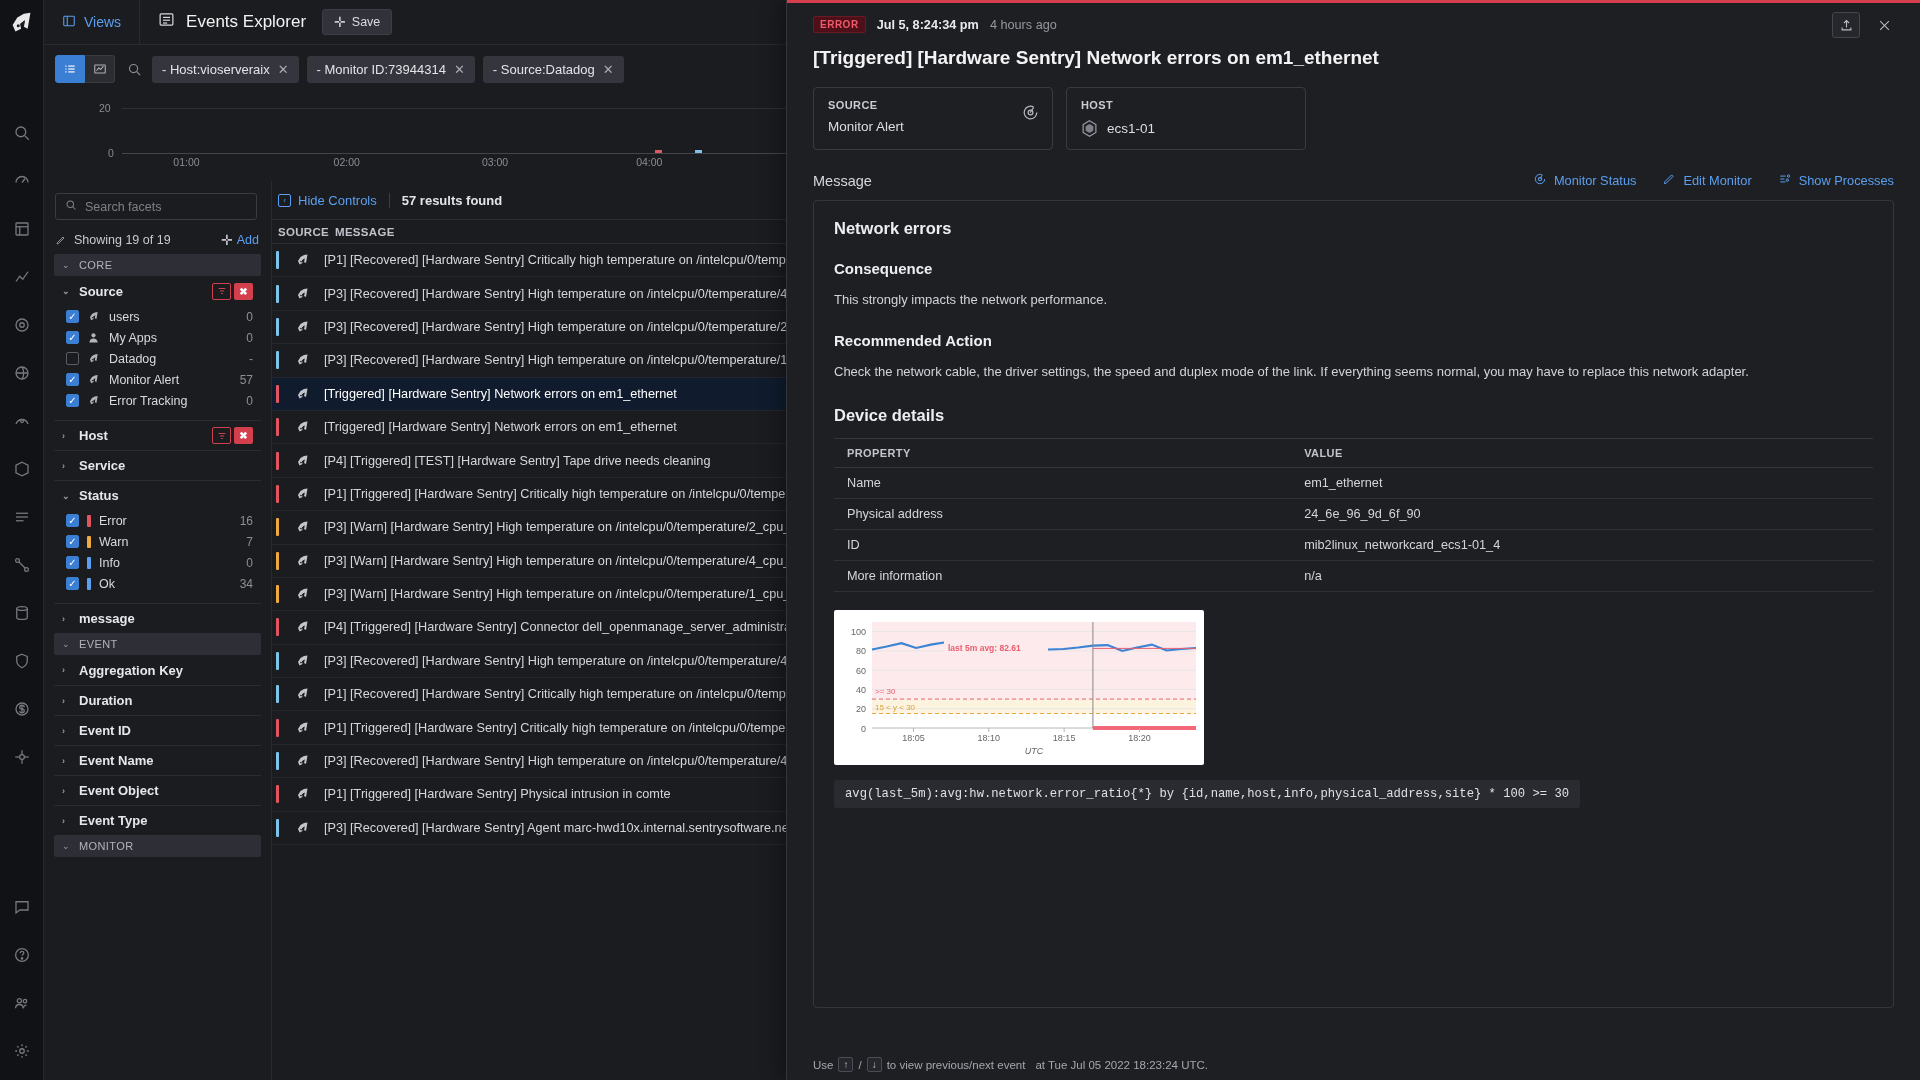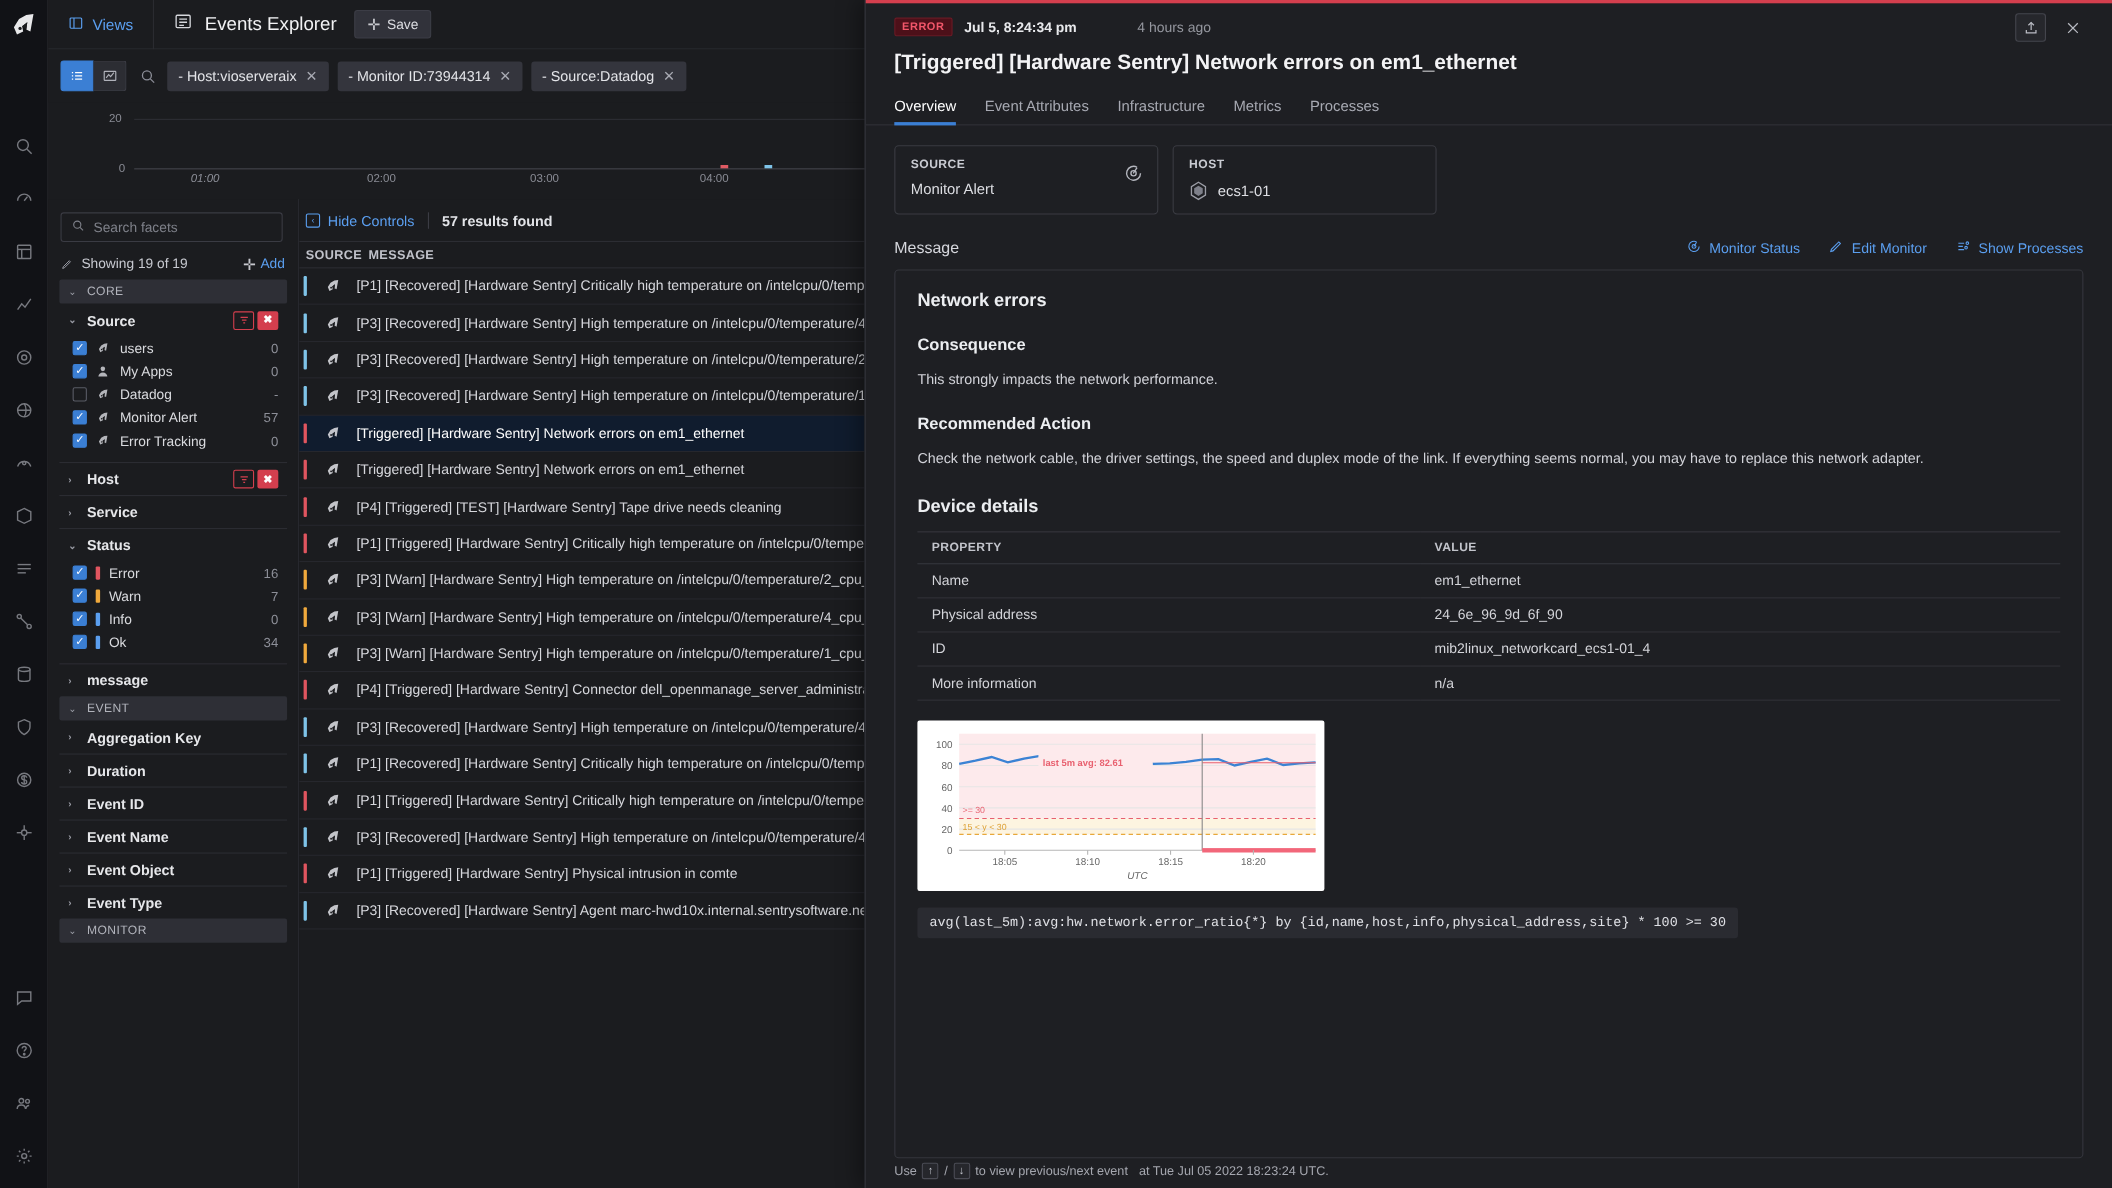--- a/index.html
+++ b/index.html
@@ -159,21 +159,21 @@
     box-shadow: -6px 0 18px rgba(0,0,0,.35);
   }
   .panel-top-accent { position: absolute; left: 0; top: 0; width: 100%; height: 3px; background: #d43f4e; }
   .pn-head { padding: 16px 26px 0 26px; position: relative; }
   .pn-meta { display: flex; align-items: center; gap: 11px; font-size: 12.7px; }
   .badge-error {
     background: #4d1019; color: #f2576a; font-size: 10px; font-weight: bold;
     padding: 2px 6px; border-radius: 2px; letter-spacing: .5px; border: 1px solid #6a1a25;
   }
   .pn-ts { font-weight: bold; color: #e8e9ec; }
-  .pn-ago { color: #95979f; margin-left: 44px; }
+  .pn-ago { color: #95979f; }
   .pn-title { font-size: 19px; font-weight: bold; color: #f3f3f5; margin-top: 14px; }
   .pn-headactions { position: absolute; right: 22px; top: 12px; display: flex; gap: 10px; }
   .pn-hbtn {
     width: 28px; height: 26px; border-radius: 3px; display:flex; align-items:center; justify-content:center;
     color: #b9bbc3;
   }
   .pn-hbtn.boxed { border: 1px solid #44454d; background: #26272c; }
   .pn-hbtn svg { width: 15px; height: 15px; fill: none; stroke: currentColor; stroke-width: 1.8; }
   .pn-tabs {
     display: flex; gap: 26px; padding: 0 26px; margin-top: 20px;
@@ -454,21 +454,21 @@
         <div class="tl-bar" style="left: 32%; width: 7px; height: 3px; background: rgb(126, 195, 232);"></div>
         <div class="tl-bar" style="left: 74.4%; width: 7px; height: 3px; background: rgb(224, 90, 99);"></div>
         <div class="tl-bar" style="left: 84%; width: 7px; height: 3px; background: rgb(240, 169, 60);"></div>
         <div class="tl-bar" style="left: 84%; width: 7px; height: 39.375px; background: rgb(126, 195, 232);"></div>
         <div class="tl-bar" style="left: 92.6%; width: 7px; height: 3px; background: rgb(224, 90, 99);"></div>
         <div class="tl-bar" style="left: 94.2%; width: 7px; height: 3px; background: rgb(126, 195, 232);"></div>
         <div class="tl-bar" style="left: 95.8%; width: 7px; height: 3px; background: rgb(224, 90, 99);"></div>
         <div class="tl-bar" style="left: 97.5%; width: 7px; height: 3px; background: rgb(126, 195, 232);"></div>
       </div>
     <div class="tl-ticks" id="tl-ticks">
-        <span class="tl-tick" style="left: 3.6%; font-style: italic;">01:00</span>
+        <span class="tl-tick" style="left: 3.6%;">01:00</span>
         <span class="tl-tick" style="left: 12.22%; padding-left: 12px;">02:00</span>
         <span class="tl-tick" style="left: 20.84%;">03:00</span>
         <span class="tl-tick" style="left: 29.46%;">04:00</span>
         <span class="tl-tick" style="left: 38.08%;">05:00</span>
         <span class="tl-tick" style="left: 46.7%;">06:00</span>
         <span class="tl-tick" style="left: 55.32%;">07:00</span>
         <span class="tl-tick" style="left: 63.94%;">08:00</span>
         <span class="tl-tick" style="left: 72.56%;">09:00</span>
         <span class="tl-tick" style="left: 81.18%;">10:00</span>
         <span class="tl-tick" style="left: 89.8%;">11:00</span>
@@ -851,27 +851,20 @@
         </div>
         <div class="pn-hbtn">
           <svg viewBox="0 0 24 24">
               <line x1="5" y1="5" x2="19" y2="19"></line>
               <line x1="19" y1="5" x2="5" y2="19"></line>
             </svg>
         </div>
       </div>
     </div>
 
-    <div class="pn-tabs" id="pn-tabs">
-        <div class="pn-tab active">Overview</div>
-        <div class="pn-tab">Event Attributes</div>
-        <div class="pn-tab">Infrastructure</div>
-        <div class="pn-tab">Metrics</div>
-        <div class="pn-tab">Processes</div>
-      </div>
 
     <div class="cards">
       <div class="card src">
         <div class="card-lbl">SOURCE</div>
         <div class="card-val">Monitor Alert</div>
         <div class="card-ic">
           <svg width="19" height="19" viewBox="0 0 24 24" fill="none" stroke="currentColor" stroke-width="1.6">
             <path d="M20 12a8 8 0 1 1-4-6.9"></path>
               <path d="M16 5.5l-4.4 6.6"></path>
               <circle cx="12" cy="12" r="3"></circle>

